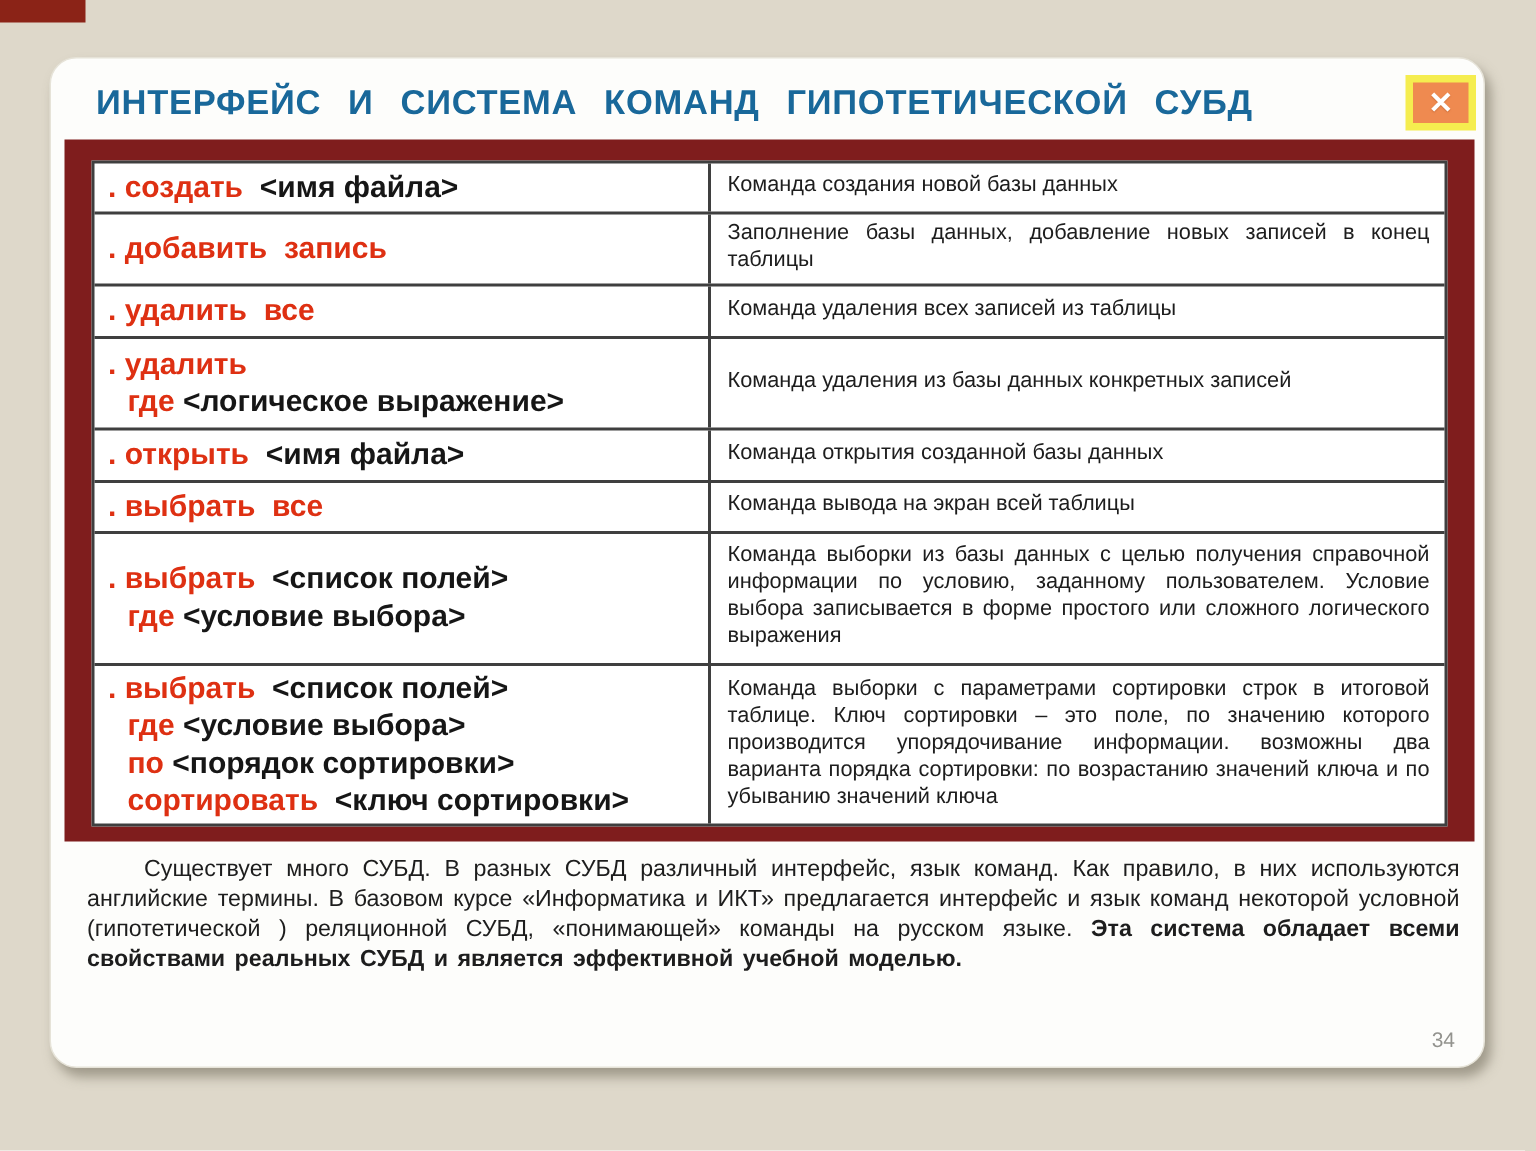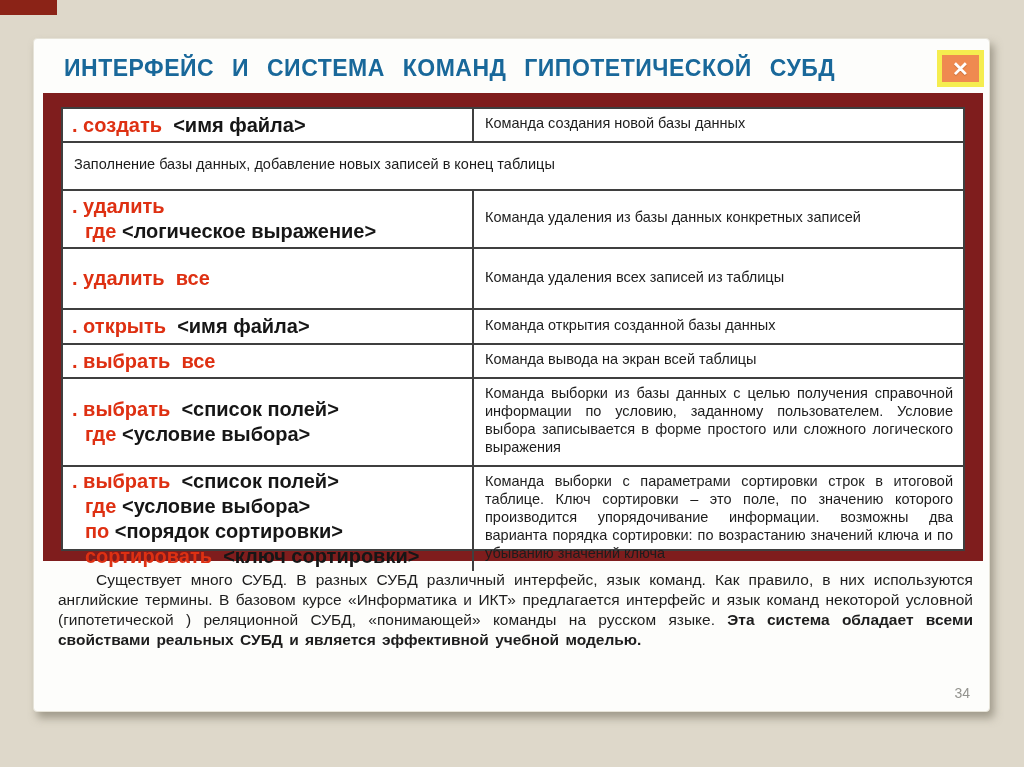--- a/index.html
+++ b/index.html
@@ -8,21 +8,21 @@
     background:#ded8ca;
     font-family:"Liberation Sans", sans-serif;
     overflow:hidden;
   }
   .corner-accent{
     position:absolute;left:0;top:0;width:57px;height:15px;
     background:#8b2317;
   }
   .slide{
     position:absolute;left:33px;top:38px;width:957px;height:674px;
-    background:#fdfdfb;border:1px solid #e6e3d8;border-radius:4px;
+    background:#fdfdfb;border:1px solid #e6e3d8;border-radius:18px;
     box-shadow:4px 6px 8px rgba(110,104,88,0.55);
     box-sizing:border-box;
   }
   .page-title{
     position:absolute;left:30px;top:16px;right:110px;
     color:#19689a;font-size:23px;font-weight:bold;
     letter-spacing:0.5px;word-spacing:11px;white-space:nowrap;
   }
   .close-button{
     position:absolute;top:11px;right:5px;width:47px;height:37px;
@@ -98,34 +98,37 @@
 
   <div class="table-panel">
     <div class="dbtable">
         <div class="trow">
           <div class="tcell cmd">
             <div class="cmd-line"><span class="kw">. создать</span><span class="param">  &lt;имя файла&gt;</span></div>
           </div>
           <div class="tcell desc">Команда создания новой базы данных</div>
         </div>
         <div class="trow">
+          <div class="tcell cmd">
+            <div class="cmd-line"><span class="kw">. добавить  запись</span></div>
+          </div>
           <div class="tcell desc just">Заполнение базы данных, добавление новых записей в конец таблицы</div>
+        </div>
+        <div class="trow">
+          <div class="tcell cmd">
+            <div class="cmd-line"><span class="kw">. удалить  все</span></div>
+          </div>
+          <div class="tcell desc">Команда удаления всех записей из таблицы</div>
         </div>
         <div class="trow">
           <div class="tcell cmd">
             <div class="cmd-line"><span class="kw">. удалить</span></div>
             <div class="cmd-line cont"><span class="kw">где</span><span class="param"> &lt;логическое выражение&gt;</span></div>
           </div>
           <div class="tcell desc">Команда удаления из базы данных конкретных записей</div>
-        </div>
-        <div class="trow">
-          <div class="tcell cmd">
-            <div class="cmd-line"><span class="kw">. удалить  все</span></div>
-          </div>
-          <div class="tcell desc">Команда удаления всех записей из таблицы</div>
         </div>
         <div class="trow">
           <div class="tcell cmd">
             <div class="cmd-line"><span class="kw">. открыть</span><span class="param">  &lt;имя файла&gt;</span></div>
           </div>
           <div class="tcell desc">Команда открытия созданной базы данных</div>
         </div>
         <div class="trow">
           <div class="tcell cmd">
             <div class="cmd-line"><span class="kw">. выбрать  все</span></div>

